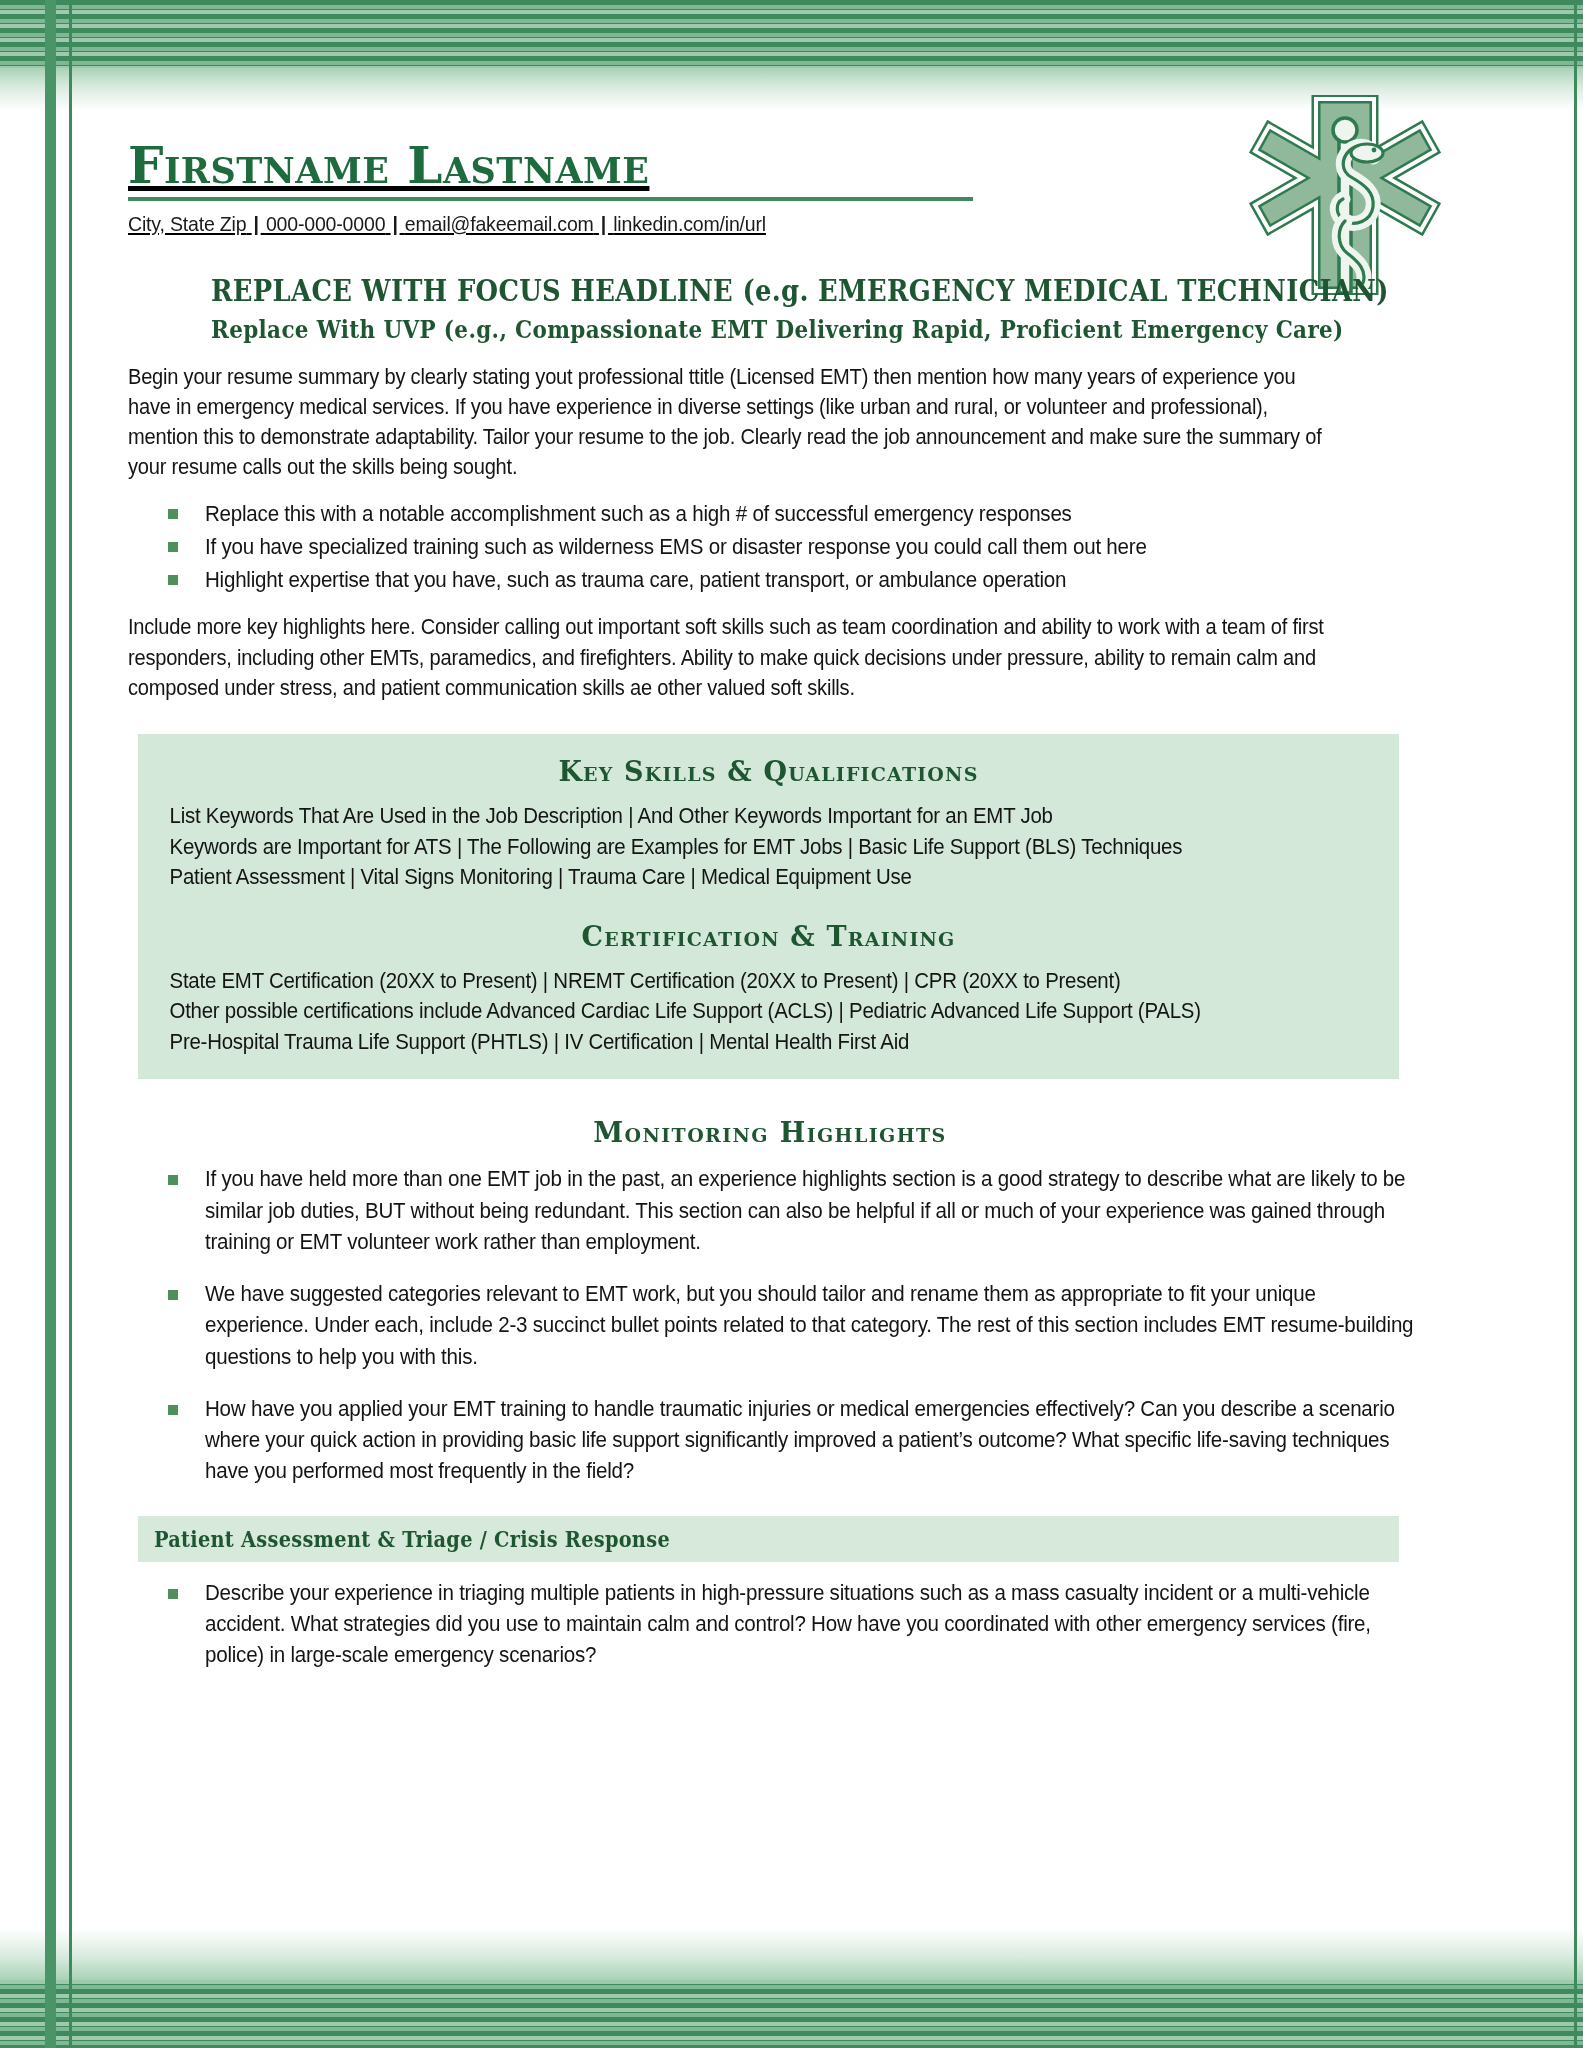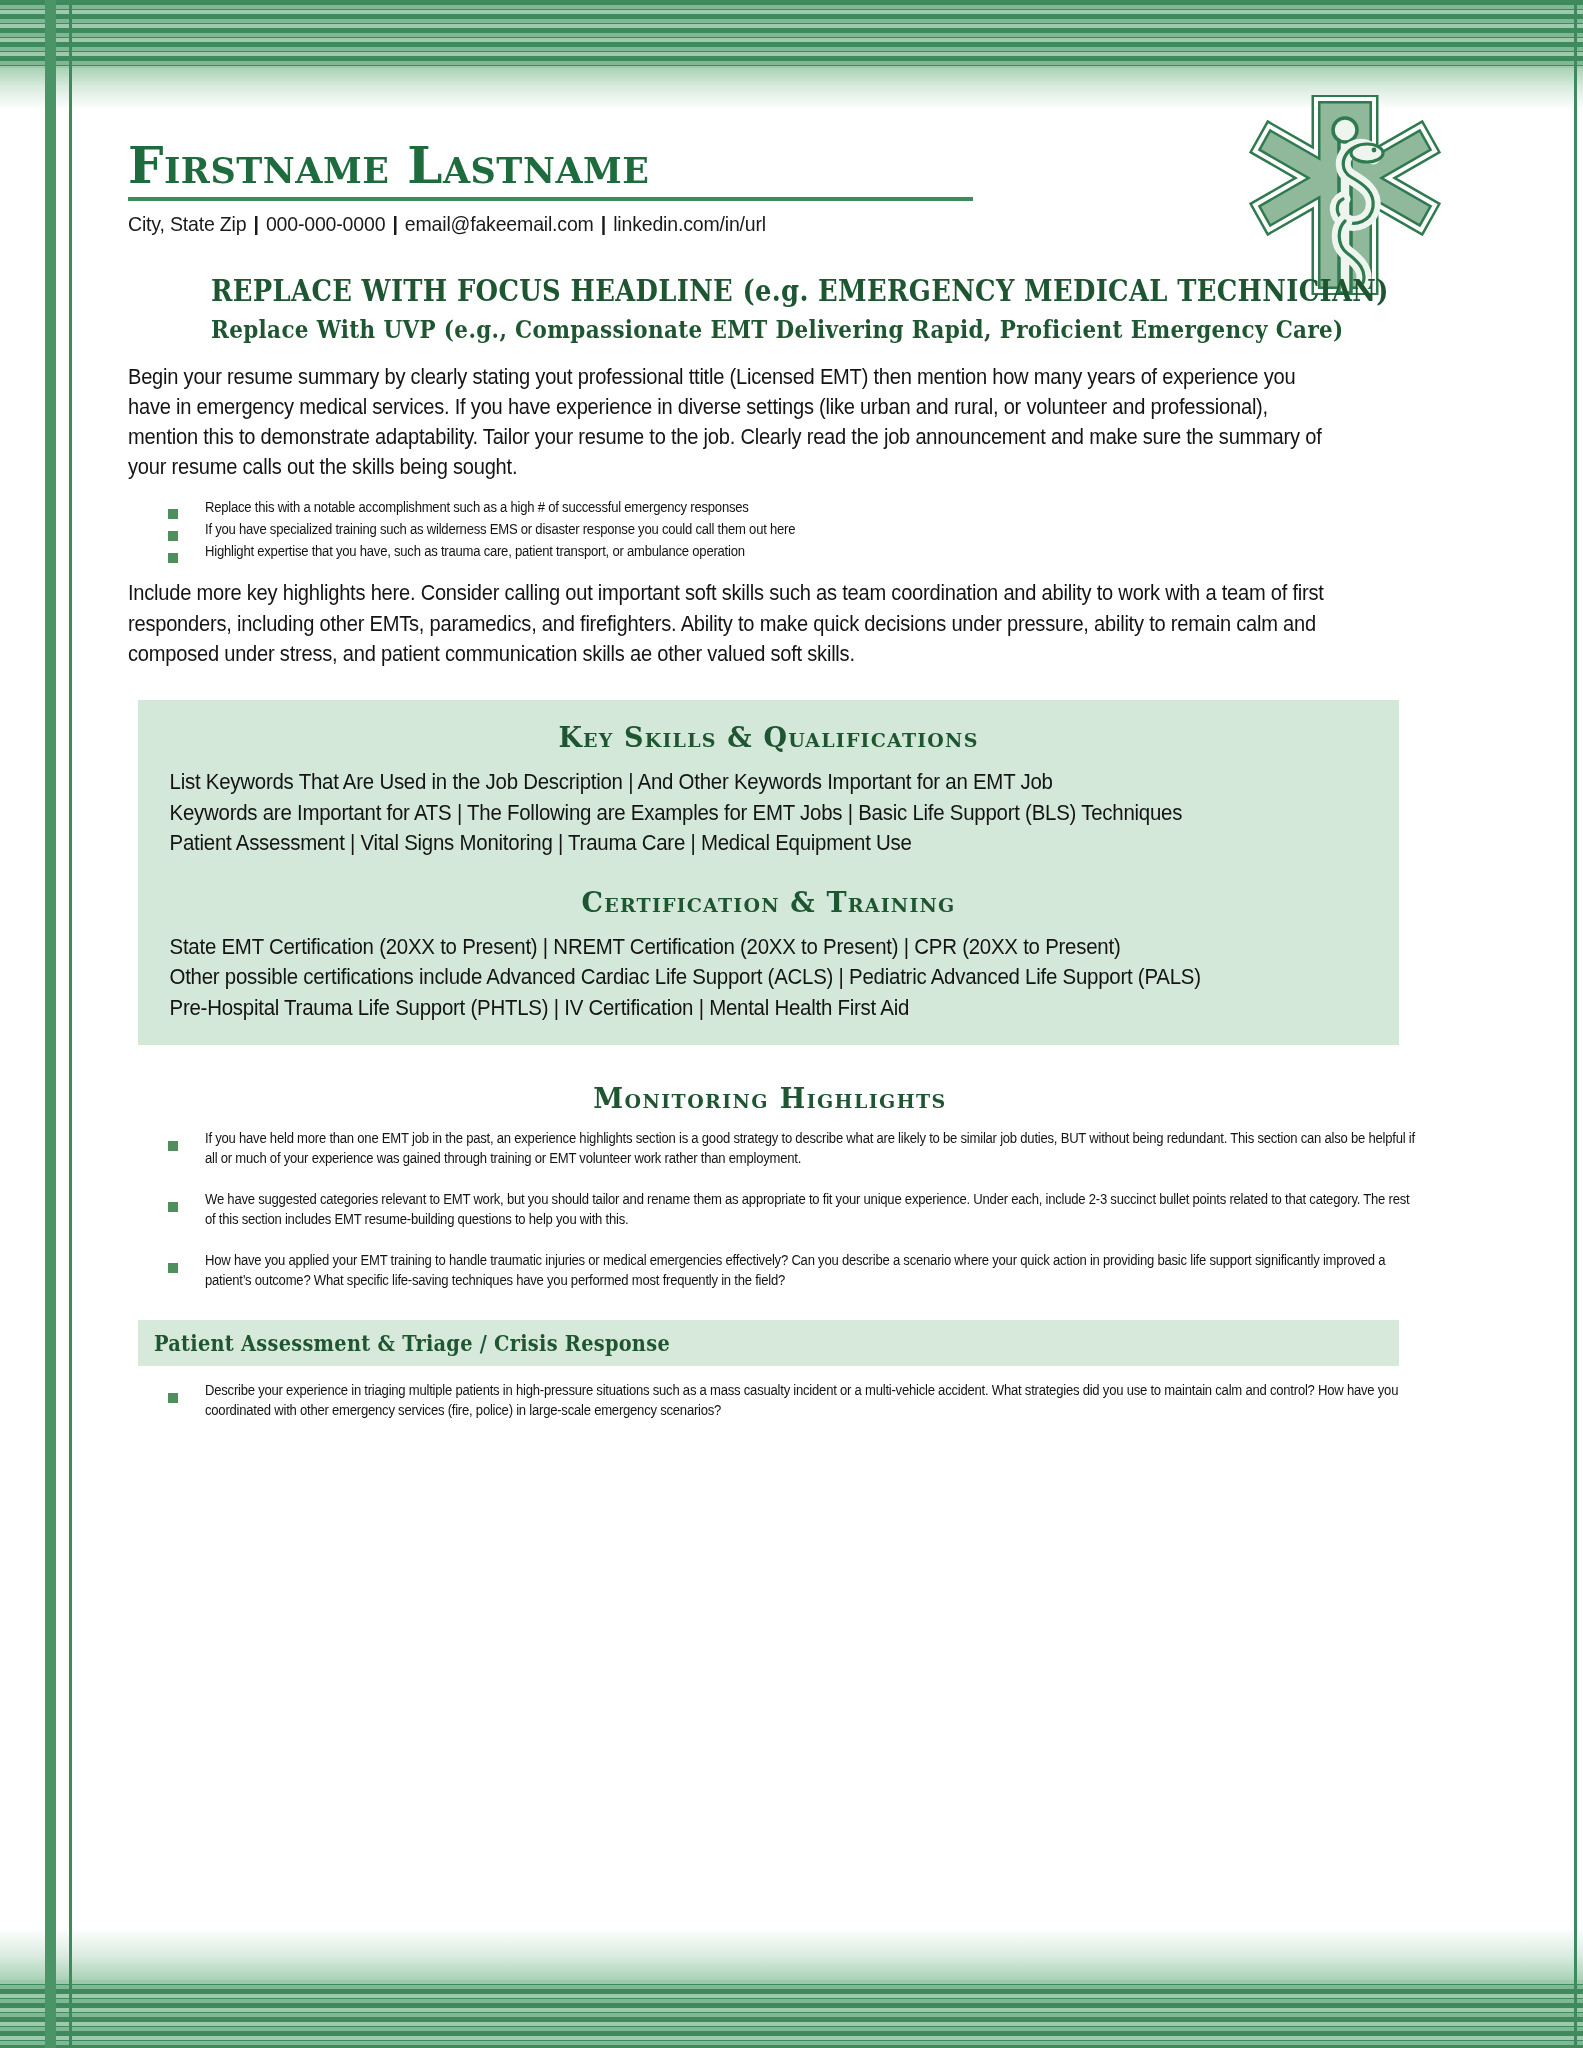--- a/index.html
+++ b/index.html
@@ -99,20 +99,21 @@
     top: 140px;
     width: 1300px;
     z-index: 5;
   }
 
   
   .header-row {
     position: relative;
     display: flex;
     align-items: center;
+    text-decoration: underline;
   }
   .name-block { width: 845px; }
   .name {
     font-family: "DejaVu Serif", "Liberation Serif", serif;
     color: #1e6b3e;
     font-size: 50px;
     font-weight: 700;
     letter-spacing: 0.5px;
     font-variant: small-caps;
     line-height: 1.05;
@@ -186,21 +187,21 @@
 
   
   ul.sq {
     list-style: none;
     margin: 15px 0 0 0;
     padding: 0;
   }
   ul.sq li {
     position: relative;
     font-family: "Liberation Sans", sans-serif;
-    font-size: 14px;
+    font-size: 22px;
     line-height: 1.42;
     color: #141414;
     padding-left: 85px;
     margin-bottom: 2px;
     letter-spacing: -0.25px;
   }
   ul.sq li::before {
     content: "";
     position: absolute;
     left: 48px;

